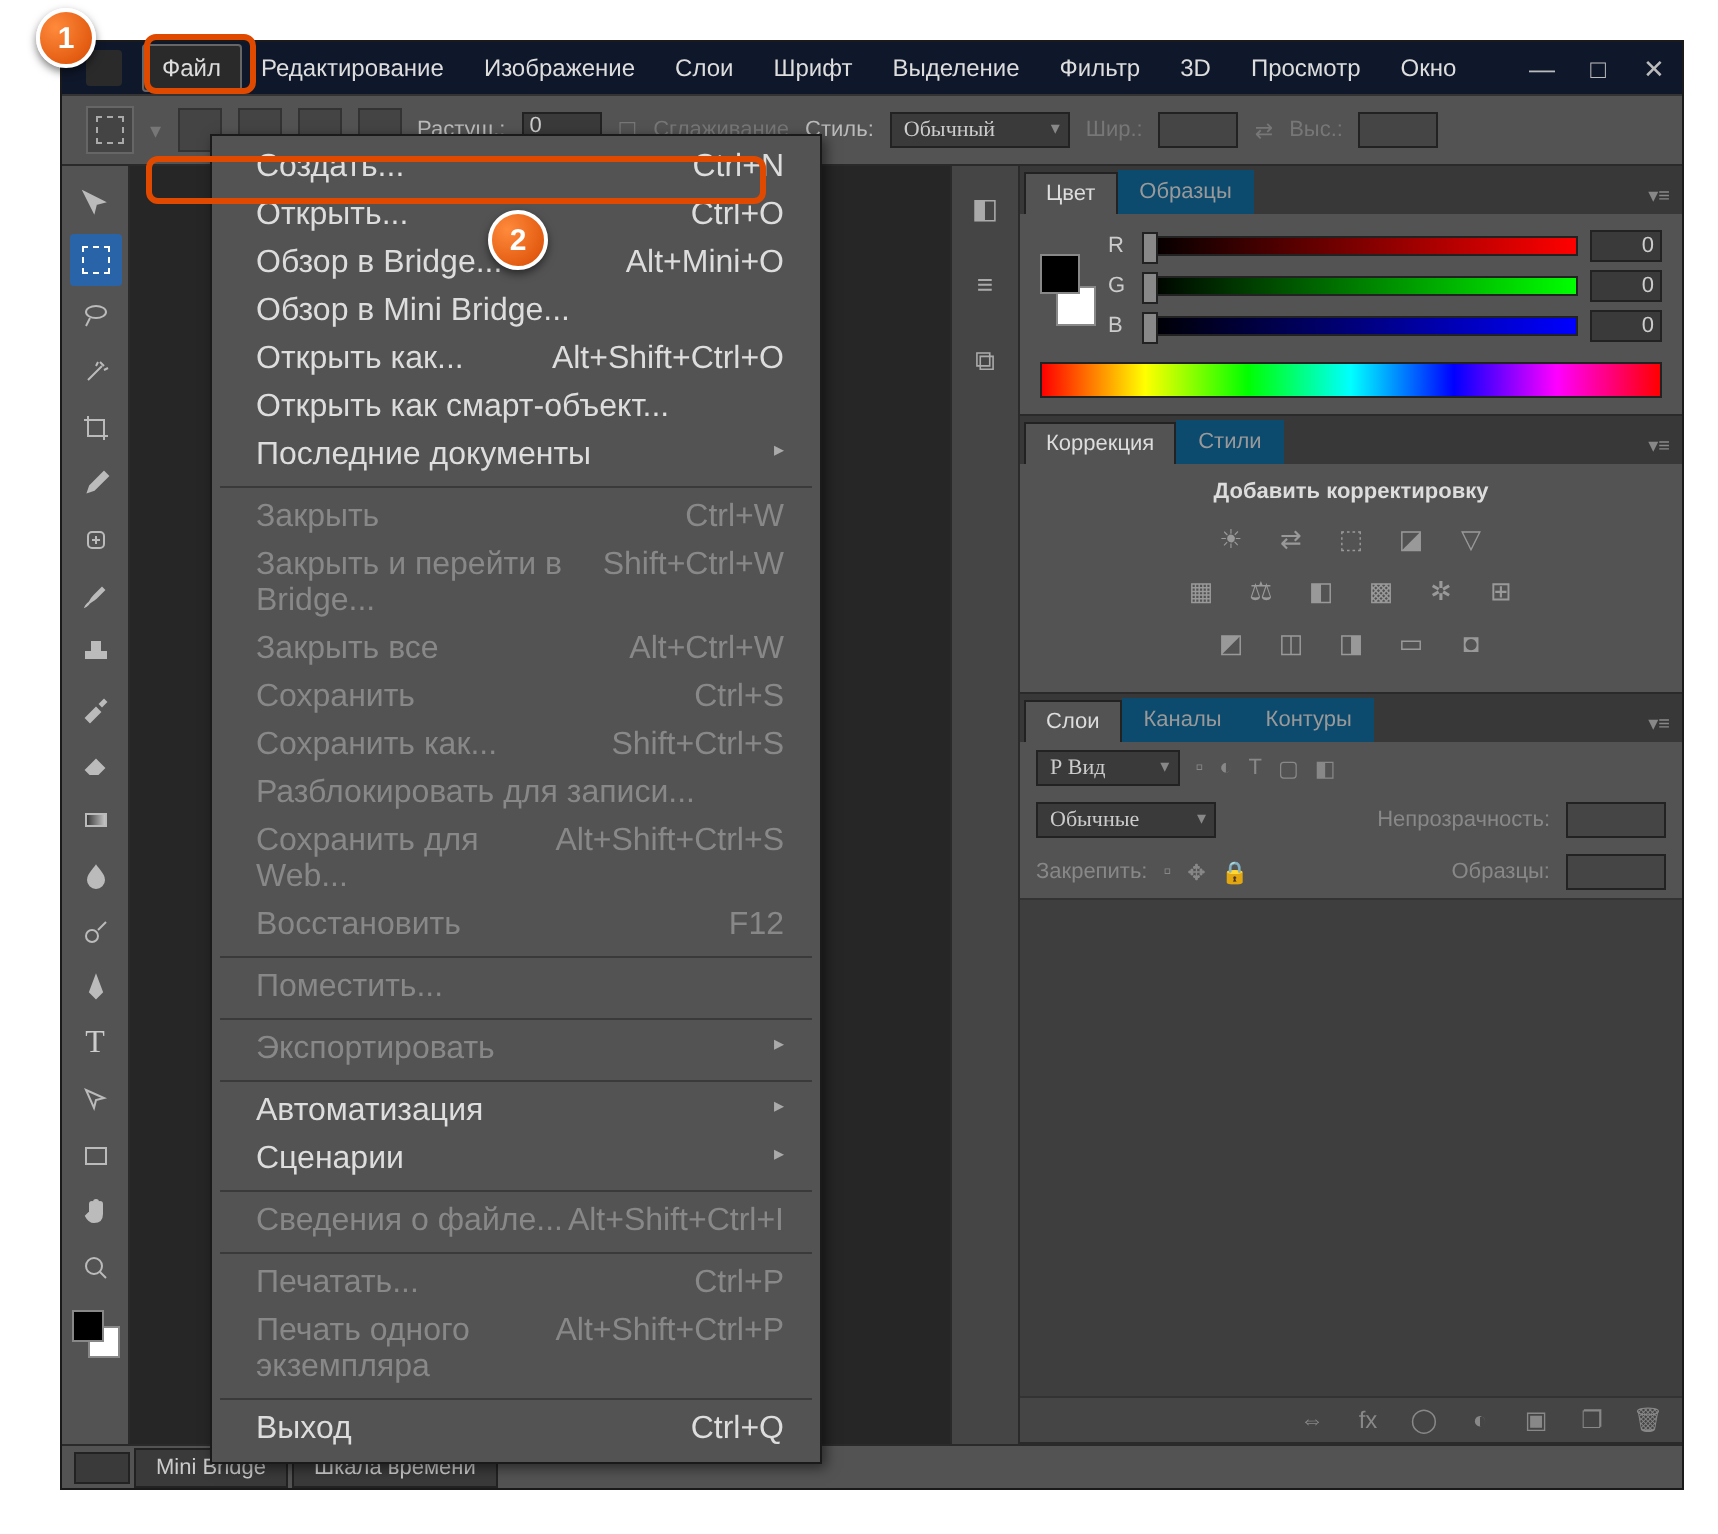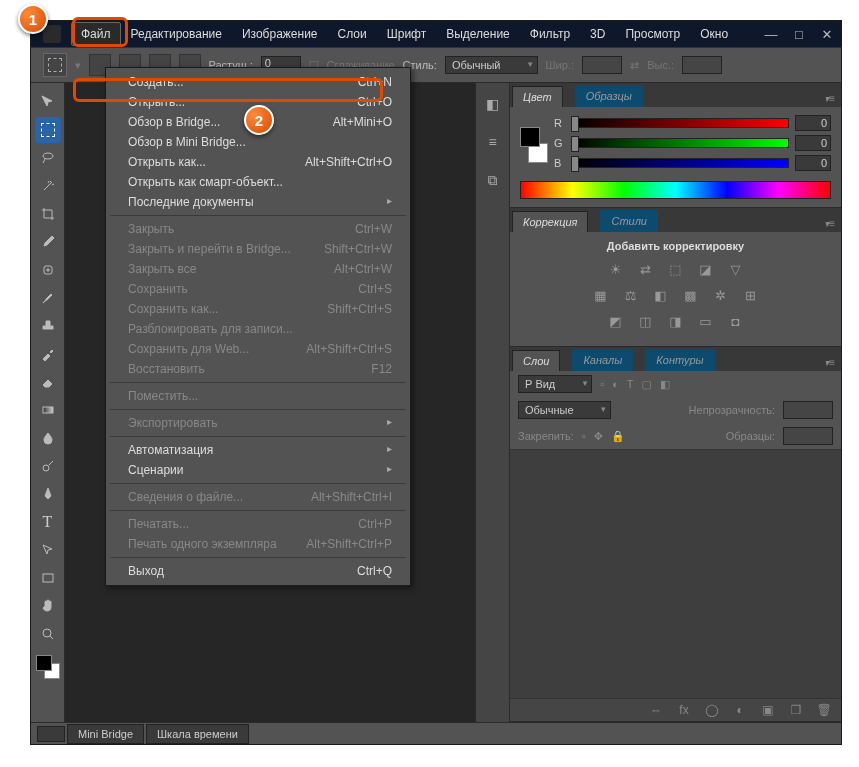--- a/index.html
+++ b/index.html
@@ -8,40 +8,40 @@
 .menubar { height: 26px; background: #0f172a; display: flex; align-items: center; padding-left: 12px; color: #ddd; font-size: 12px; }
 .menubar-ps { width: 18px; height: 18px; background: #2a2a2a; margin-right: 10px; border-radius: 2px; }
 .menubar .mitem { padding: 5px 10px; cursor: default; }
 .menubar .mitem.active { background: #2a2a2a; border: 1px solid #666; border-radius: 2px; padding: 4px 9px; }
 .winbtns { margin-left: auto; display: flex; }
 .winbtn { width: 28px; height: 22px; display: flex; align-items: center; justify-content: center; color: #bbb; font-size: 13px; }
 .optbar { height: 36px; background: #535353; border-top: 1px solid #333; border-bottom: 1px solid #2a2a2a; display: flex; align-items: center; padding-left: 12px; color: #bbb; font-size: 11px; gap: 8px; }
 .opticon { width: 24px; height: 24px; background: #444; border: 1px solid #666; display: flex; align-items: center; justify-content: center; }
 .marq { width: 14px; height: 14px; border: 1px dashed #aaa; }
 .mode-btn { width: 22px; height: 22px; background: #444; border: 1px solid #333; }
-.drop { background: #3a3a3a; border: 1px solid #222; padding: 2px 36px 2px 6px; font-size: 11px; color: #ccc; position: relative; min-width: 90px; }
+.drop { background: #3a3a3a; border: 1px solid #222; padding: 2px 36px 2px 6px; font-size: 11px; color: #ccc; position: relative; min-width: 90px; font-family: Liberation Serif, serif; }
 .drop::after { content: "▾"; position: absolute; right: 4px; top: 2px; font-size: 9px; color: #888; }
 .numfield { width: 40px; height: 18px; background: #3a3a3a; border: 1px solid #222; color: #ccc; font-size: 11px; padding: 0 3px; }
 
 .workzone { display: flex; height: calc(100% - 62px - 22px); }
 .toolbar { width: 34px; background: #535353; border-right: 1px solid #2a2a2a; padding-top: 6px; display: flex; flex-direction: column; align-items: center; gap: 2px; }
 .tool { width: 26px; height: 26px; display: flex; align-items: center; justify-content: center; color: #ccc; border-radius: 2px; font-size: 14px; }
 .tool.active { background: #2a64a8; color: #fff; }
 .tool svg { width: 16px; height: 16px; fill: #bbb; stroke: #bbb; }
 .toolbar .swatch { width: 24px; height: 24px; margin-top: 6px; position: relative; }
 .swatch .fg { position: absolute; width: 16px; height: 16px; background: #000; border: 1px solid #888; top: 0; left: 0; }
 .swatch .bg { position: absolute; width: 16px; height: 16px; background: #fff; border: 1px solid #888; bottom: 0; right: 0; }
 
 .canvas { flex: 1; background: #262626; position: relative; }
 .rightcol { width: 34px; background: #454545; border-left: 1px solid #2a2a2a; padding-top: 10px; display: flex; flex-direction: column; align-items: center; gap: 16px; }
 .rightcol .ric { width: 22px; height: 22px; color: #aaa; display: flex; align-items: center; justify-content: center; font-size: 14px; }
 
 .panels { width: 332px; background: #454545; border-left: 1px solid #2a2a2a; display: flex; flex-direction: column; }
 .pgroup { border-bottom: 1px solid #2a2a2a; }
-.ptabs { height: 24px; background: #383838; display: flex; align-items: flex-end; padding-left: 2px; gap: 12px; font-style: italic; }
+.ptabs { height: 24px; background: #383838; display: flex; align-items: flex-end; padding-left: 2px; gap: 0; }
 .ptab { padding: 4px 10px; font-size: 11px; color: #999; background: #0c4a6e; border: 1px solid transparent; }
 .ptab.active { background: #535353; color: #ddd; border: 1px solid #222; border-bottom: none; }
 .pmenu { margin-left: auto; color: #888; padding: 3px 6px; font-size: 10px; }
 .pbody { background: #535353; padding: 8px 10px; }
 
 
 .clr-row { display: flex; align-items: center; gap: 6px; margin-bottom: 6px; }
 .clr-sw { width: 28px; height: 36px; position: relative; }
 .clr-sw .a { position: absolute; width: 20px; height: 20px; background: #000; border: 1px solid #888; top: 0; left: 0; }
 .clr-sw .b { position: absolute; width: 20px; height: 20px; background: #fff; border: 1px solid #888; bottom: 0; right: 0; }
@@ -60,21 +60,21 @@
 
 .layers-head { display: flex; align-items: center; gap: 8px; padding: 4px 8px; background: #535353; font-size: 11px; color: #bbb; }
 .layers-foot { display: flex; justify-content: flex-end; gap: 10px; padding: 3px 8px; background: #454545; border-top: 1px solid #333; }
 .lficon { width: 18px; height: 16px; color: #888; font-size: 12px; display: flex; align-items: center; justify-content: center; }
 
 .statusbar { height: 22px; background: #535353; border-top: 1px solid #2a2a2a; display: flex; align-items: center; padding-left: 6px; gap: 2px; }
 .btab { padding: 3px 10px; font-size: 11px; color: #ccc; background: #3a3a3a; border: 1px solid #222; }
 
 
 .dropdown { position: absolute; top: 46px; left: 74px; width: 306px; background: #535353; border: 1px solid #1a1a1a; box-shadow: 2px 2px 6px rgba(0,0,0,.5); padding: 4px 0; z-index: 10; }
-.ditem { display: flex; justify-content: space-between; padding: 3px 18px 3px 22px; font-size: 12px; color: #ddd; }
+.ditem { display: flex; justify-content: space-between; padding: 3px 18px 3px 22px; font-size: 16px; color: #ddd; }
 .ditem.disabled { color: #888; }
 .ditem.sub::after { content: "▸"; font-size: 10px; color: #aaa; margin-left: 6px; }
 .dsep { height: 1px; background: #3a3a3a; margin: 3px 4px; }
 
 
 .marker { position: absolute; width: 30px; height: 30px; border-radius: 50%; background: radial-gradient(circle at 30% 30%, #ff8a3c, #d84a00); border: 2px solid #fff; box-shadow: 0 2px 4px rgba(0,0,0,.5); color: #fff; font-weight: bold; font-size: 15px; display: flex; align-items: center; justify-content: center; z-index: 30; }
 .hilite { position: absolute; border: 3px solid #e04a00; border-radius: 6px; z-index: 20; pointer-events: none; }
 .layers-canvas{flex:1;background:#3e3e3e;min-height:210px;border-top:1px solid #333;}
 </style>
 </head>

